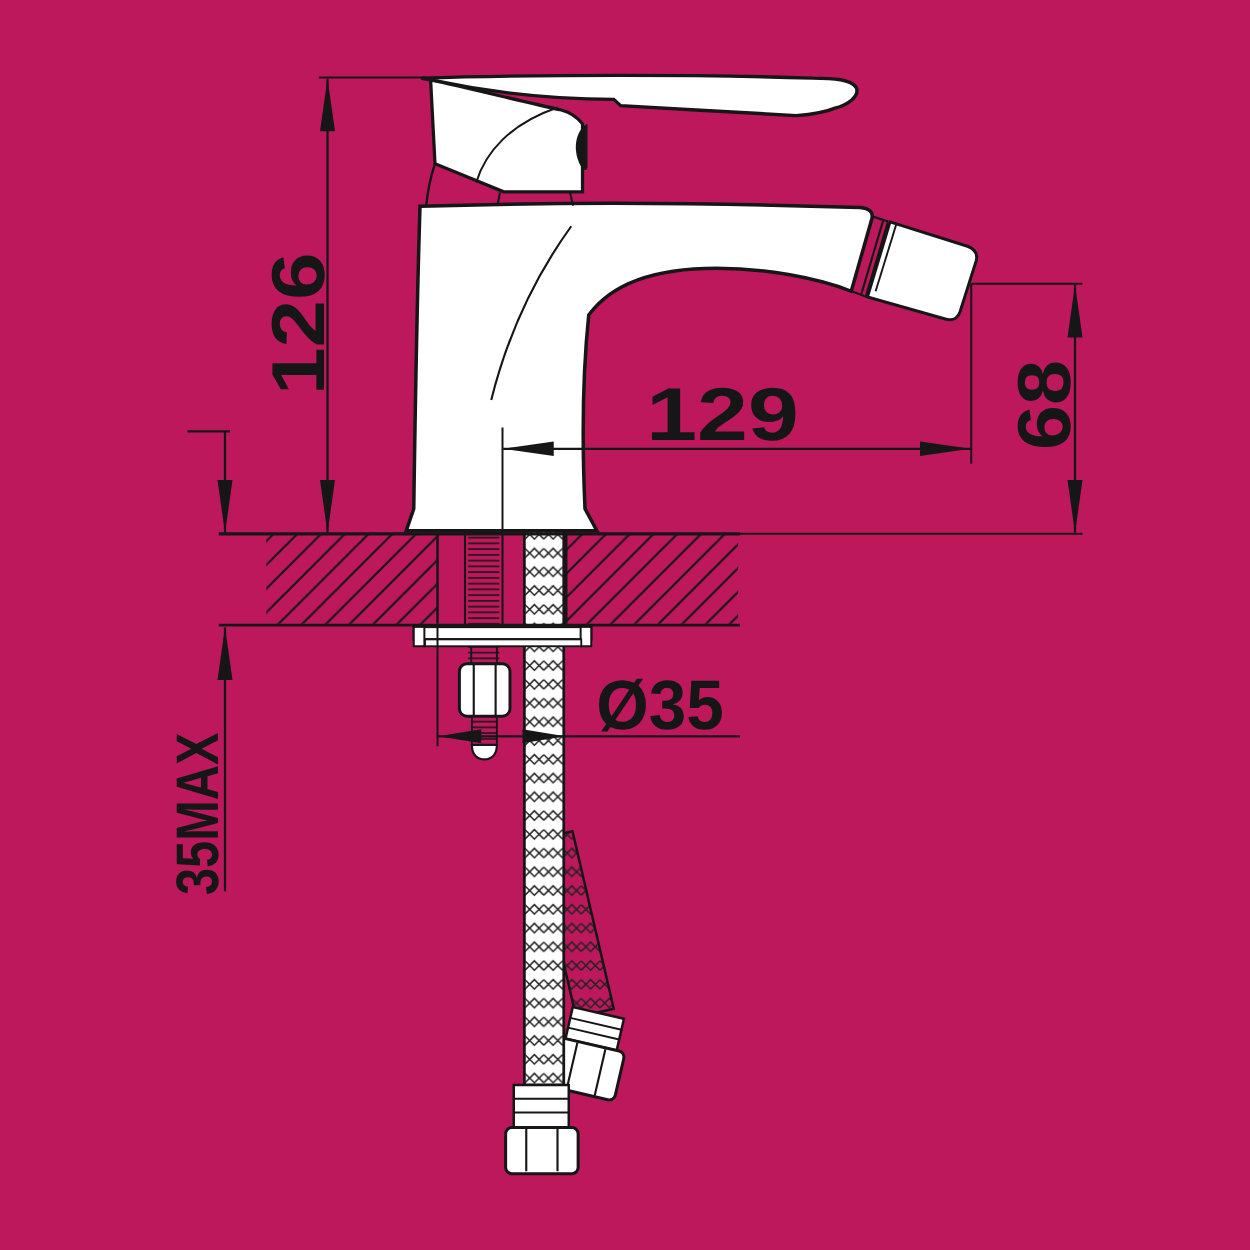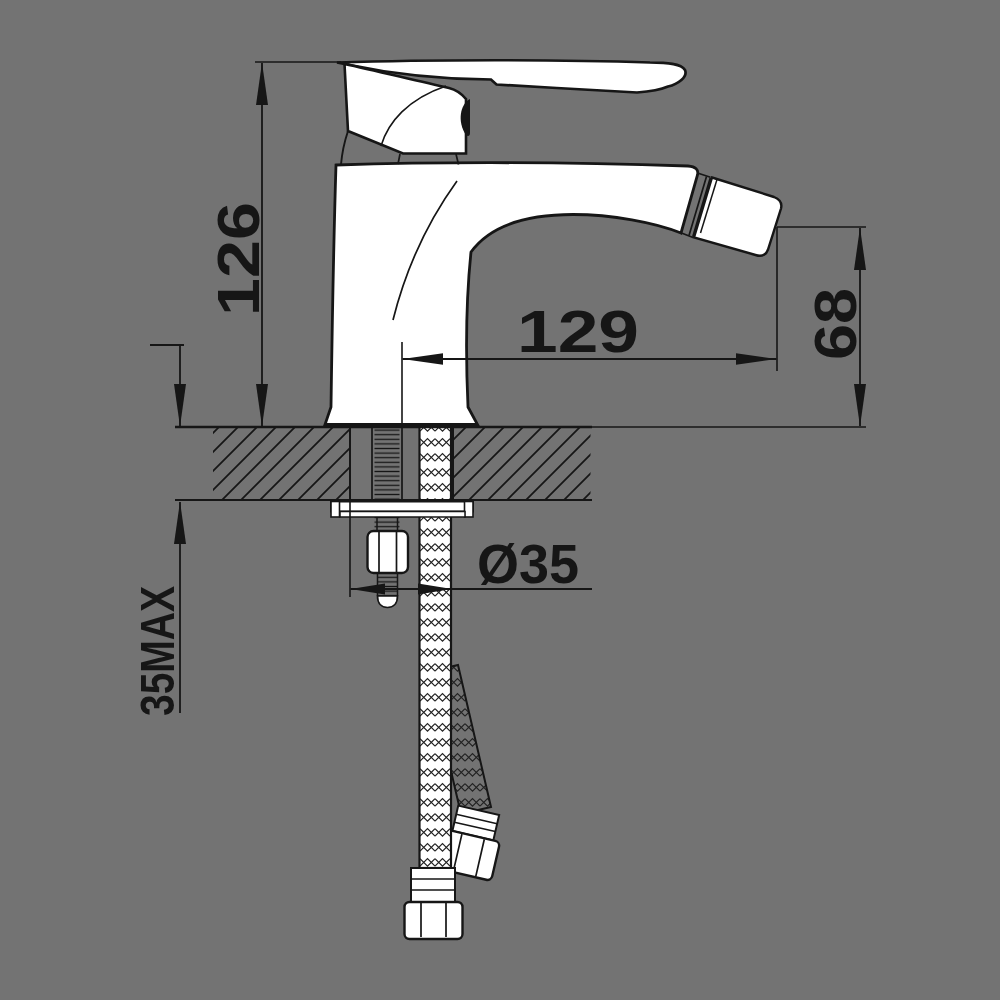--- a/index.html
+++ b/index.html
@@ -1,16 +1,16 @@
 <!DOCTYPE html>
 <html><head>
 <meta charset="utf-8">
 <style>
   html,body{margin:0;padding:0;background:#ffffff;}
-  .frame{position:relative;width:1000px;height:1000px;background:#737373;overflow:hidden;}
+  .frame{position:relative;width:1000px;height:1000px;background:#be185d;overflow:hidden;}
   svg{display:block;}
   text{font-family:"Liberation Sans","DejaVu Sans",sans-serif;font-weight:bold;fill:#161616;}
 </style>
 </head>
 <body>
 
 <div class="frame">
 <svg width="1000" height="1000" viewBox="0 0 1000 1000">
   <defs>
     <pattern id="hatch" width="19" height="19" patternUnits="userSpaceOnUse">

